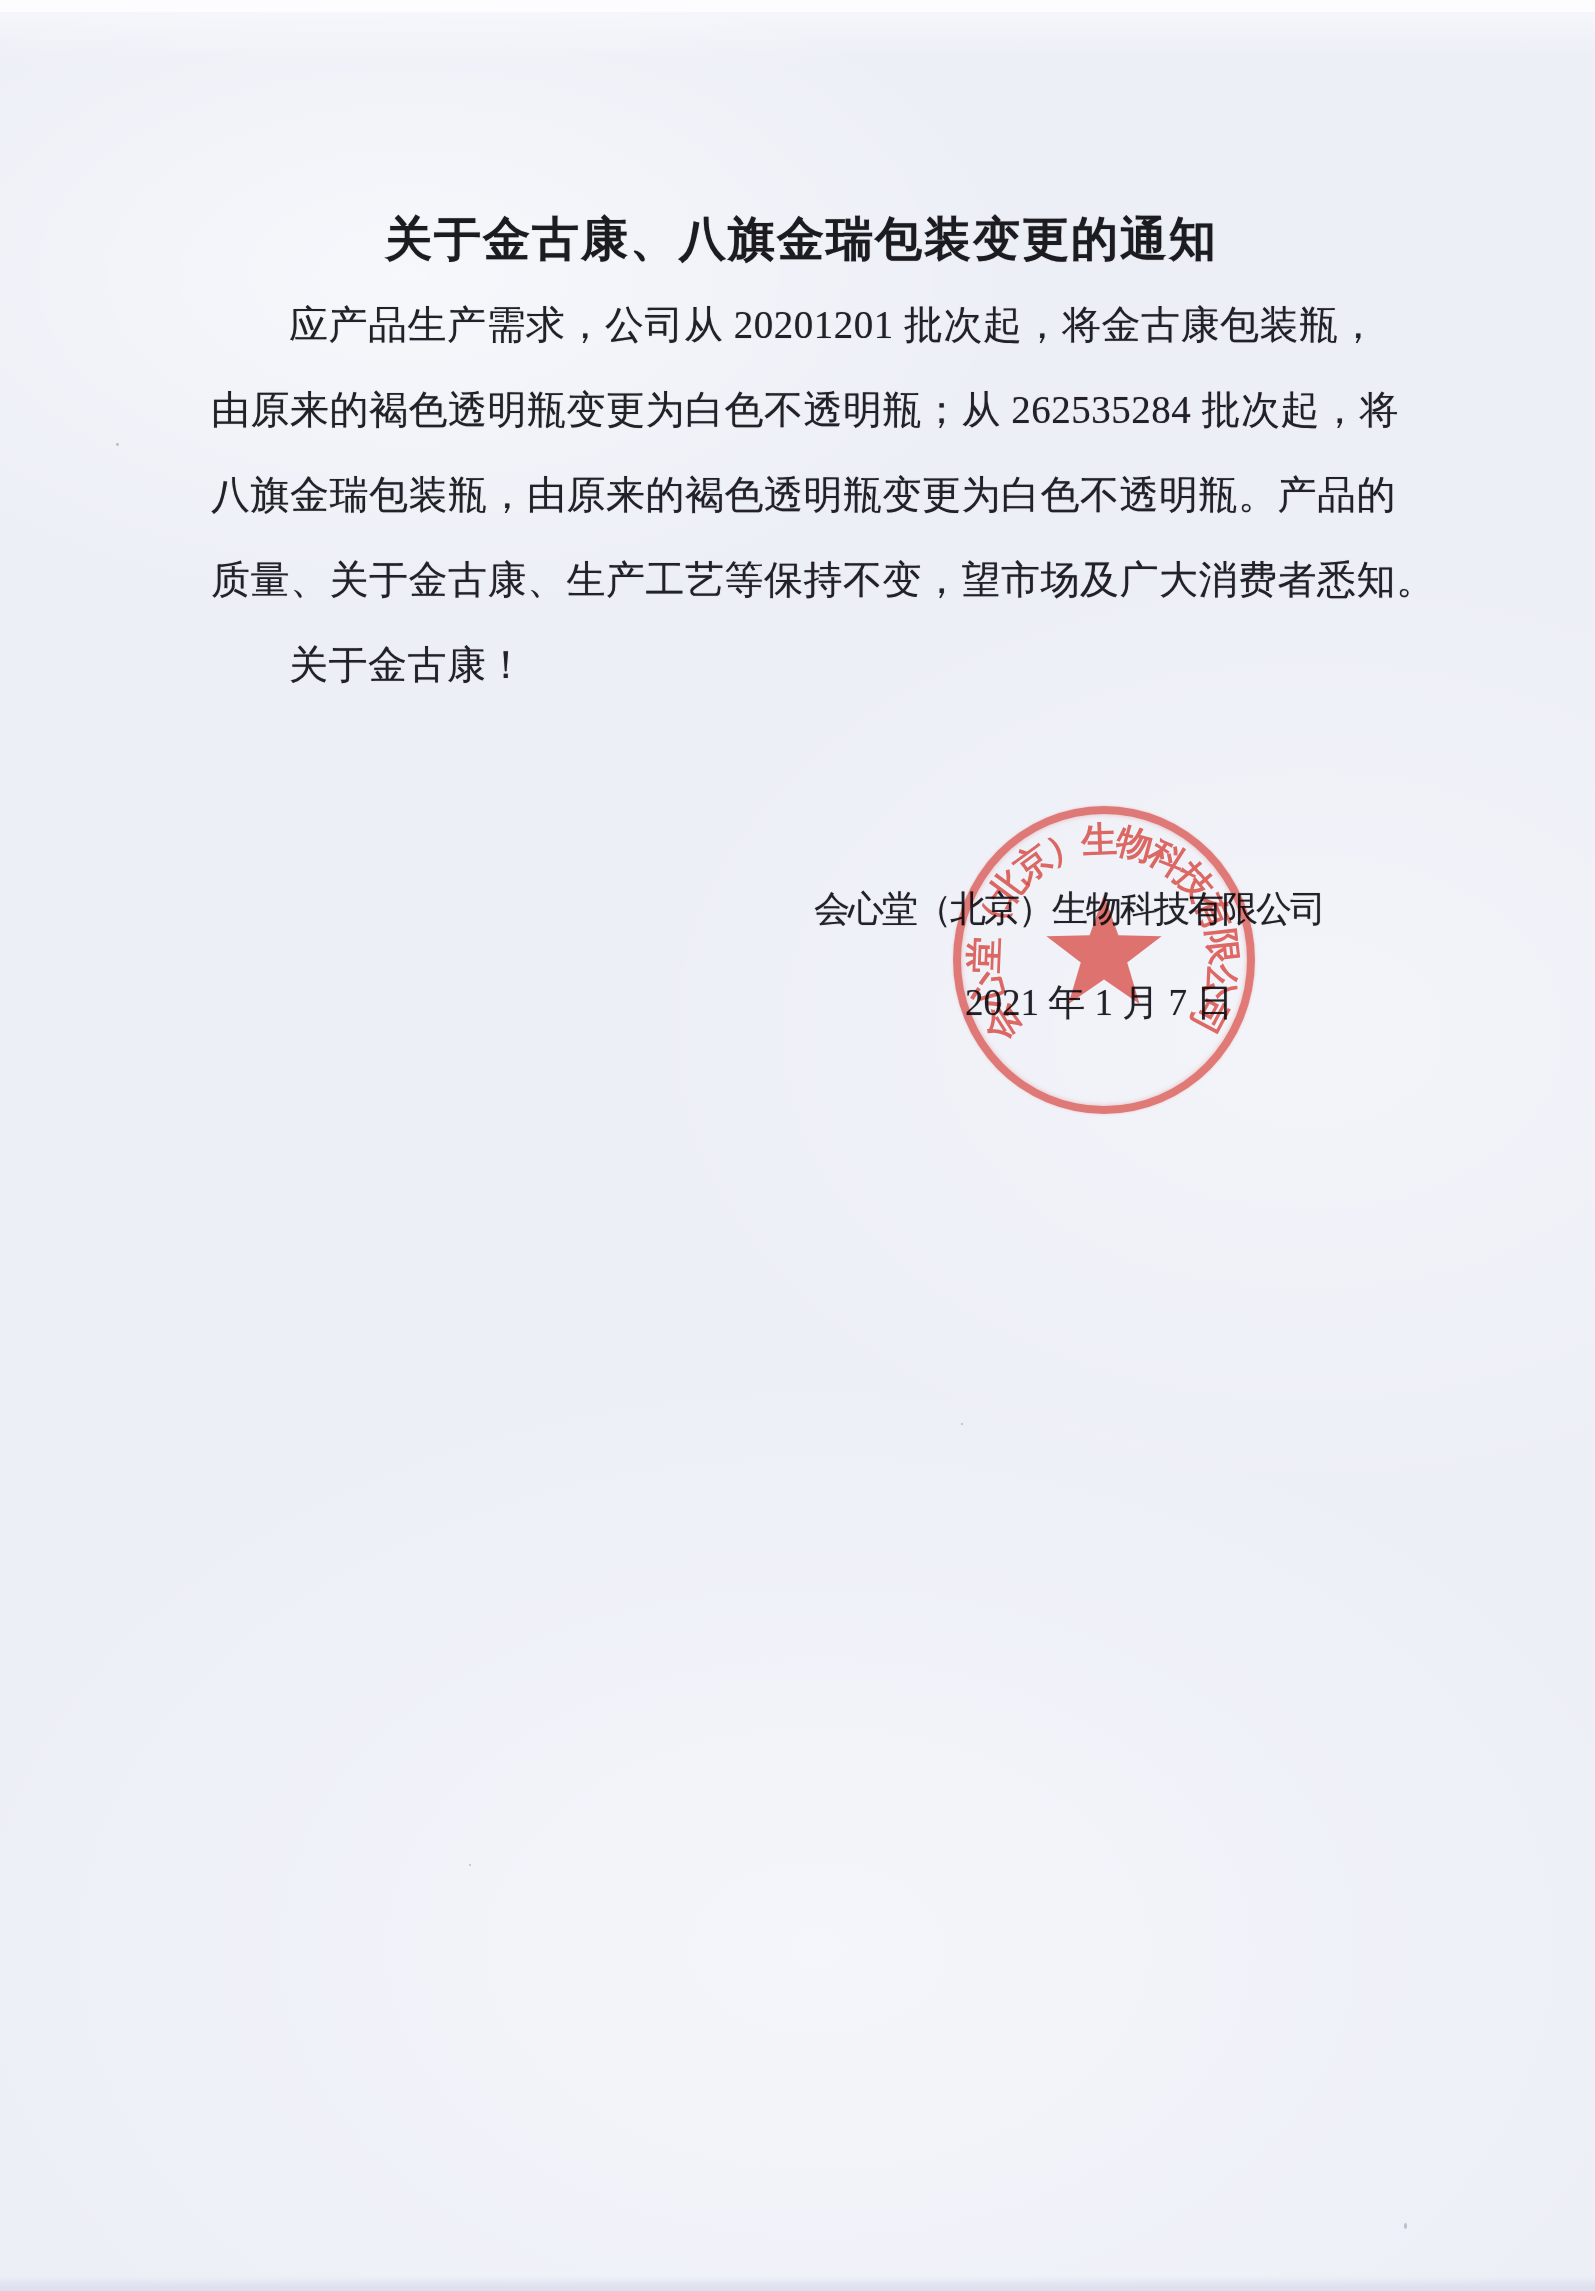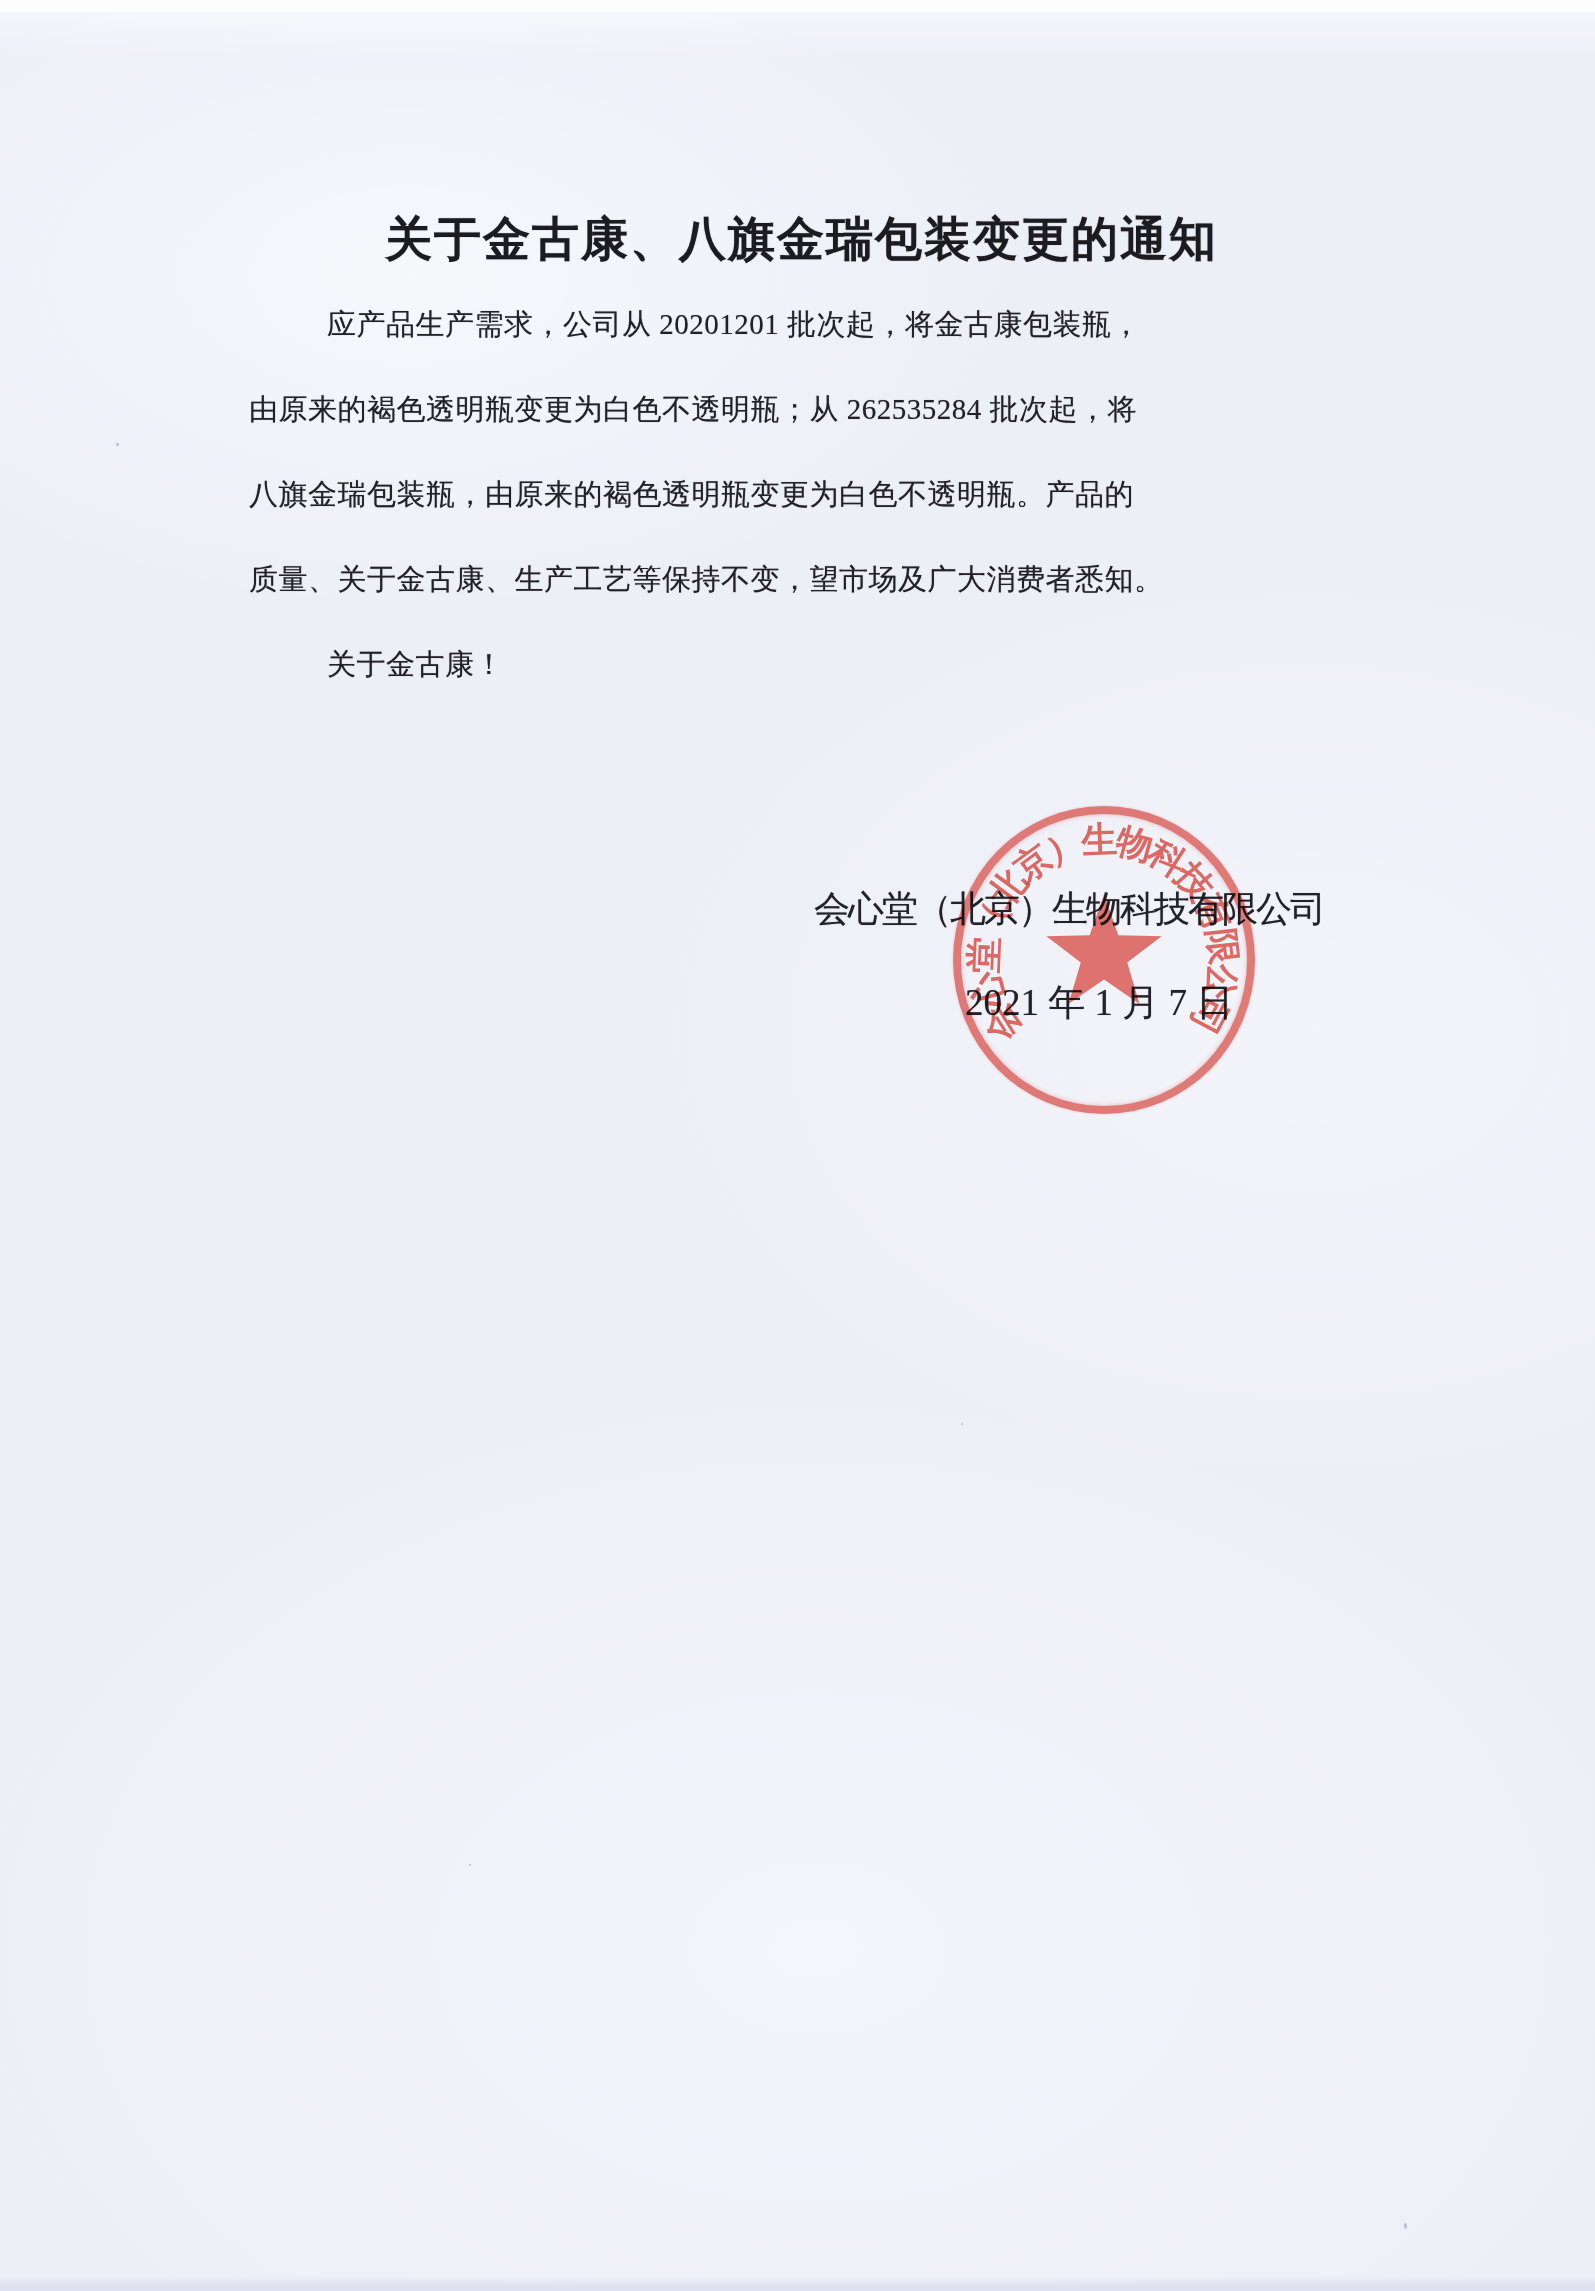--- a/index.html
+++ b/index.html
@@ -50,26 +50,25 @@
     font-weight: 700;
     font-size: 47px;
     letter-spacing: 2px;
     color: #1c1c20;
     text-shadow: 0 0 1px rgba(20,20,30,0.45);
     white-space: nowrap;
   }
   .body-line {
     height: 85px;
     line-height: 85px;
-    font-size: 29px;
+    font-size: 39px;
     letter-spacing: 0.5px;
     color: #212127;
     text-shadow: 0 0 1px rgba(20,20,30,0.4);
     white-space: nowrap;
-    margin-left: 38px;
   }
   .body-line.indented { text-indent: 78px; }
 
   .signature-company {
     position: absolute;
     left: 814px;
     top: 887px;
     font-size: 36px;
     letter-spacing: -2px;
     line-height: 45px;

